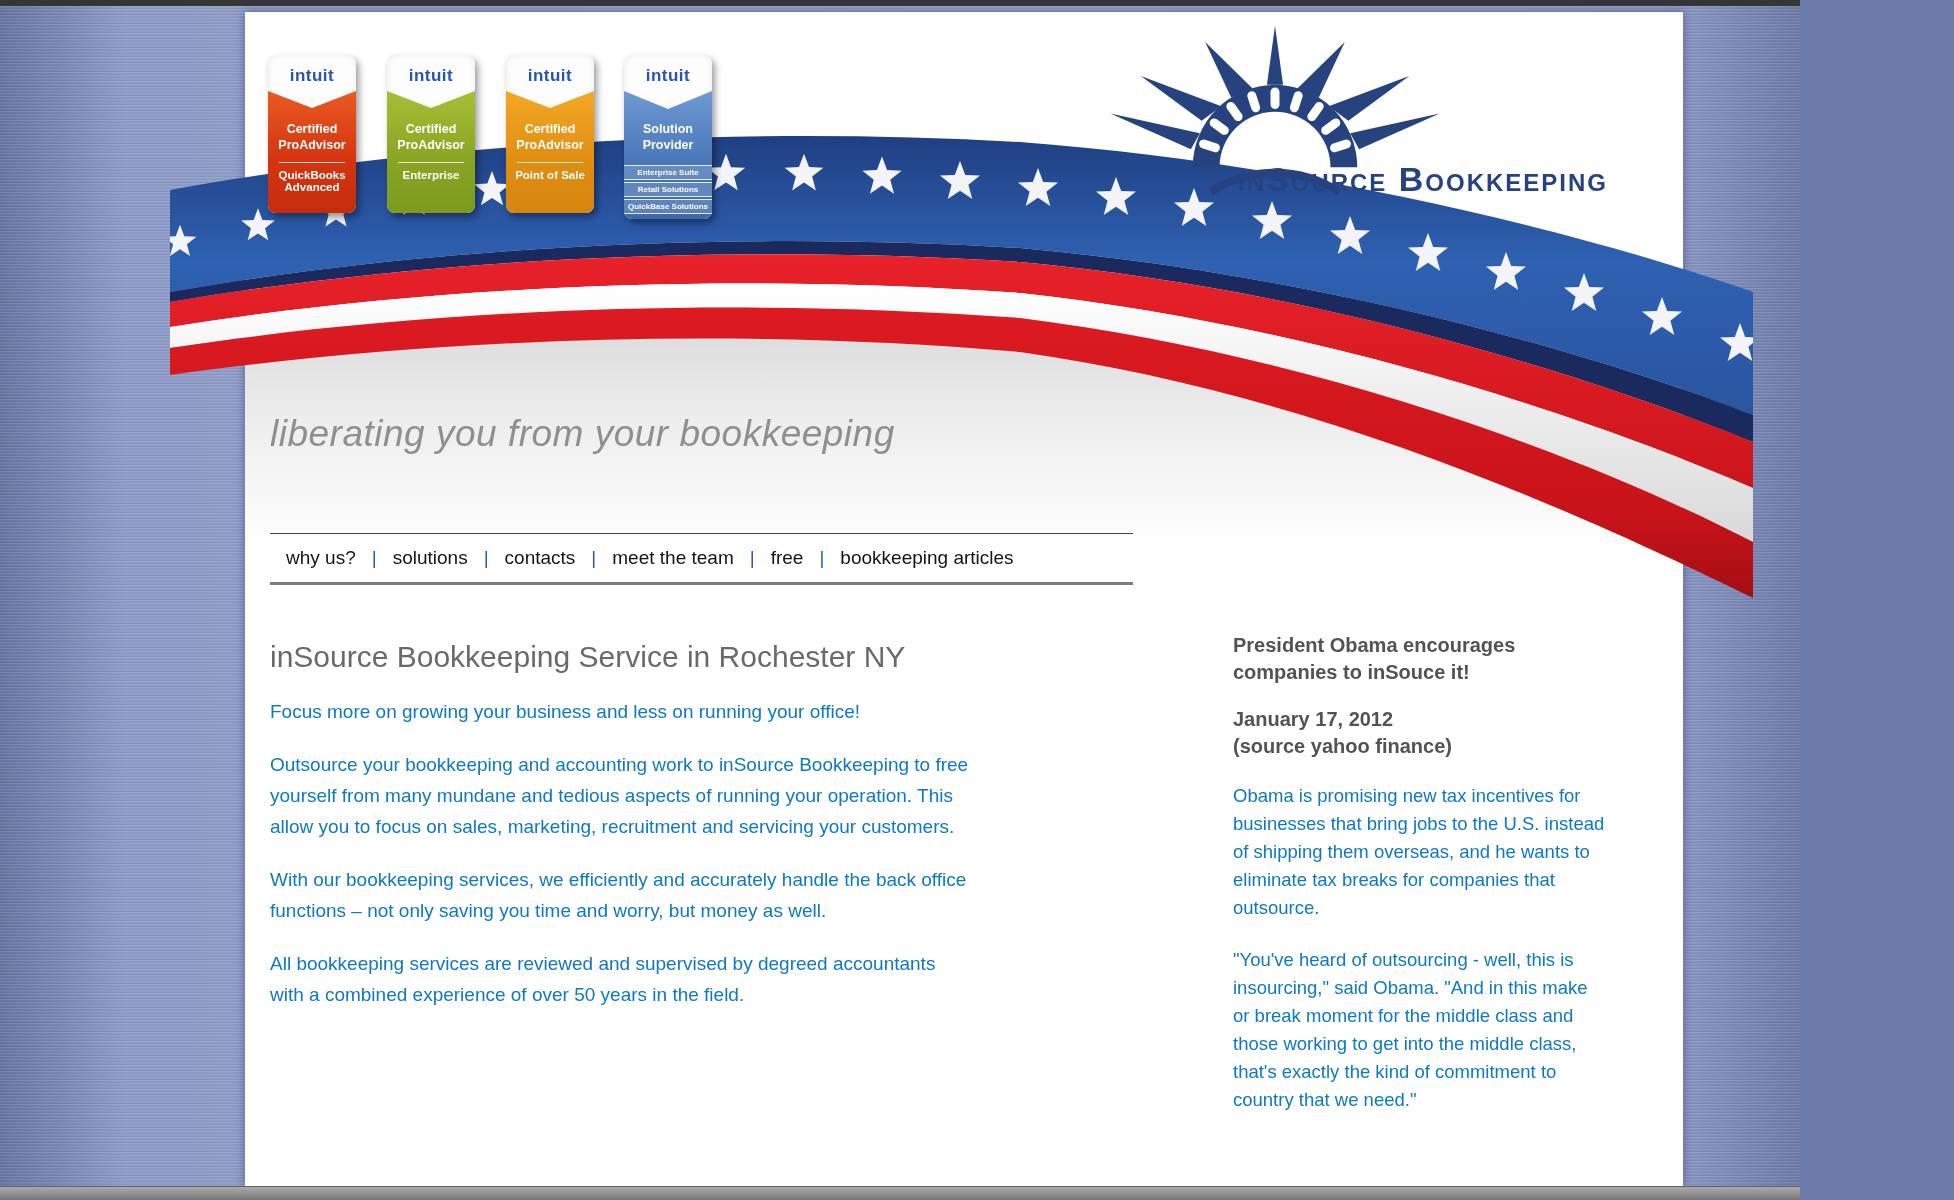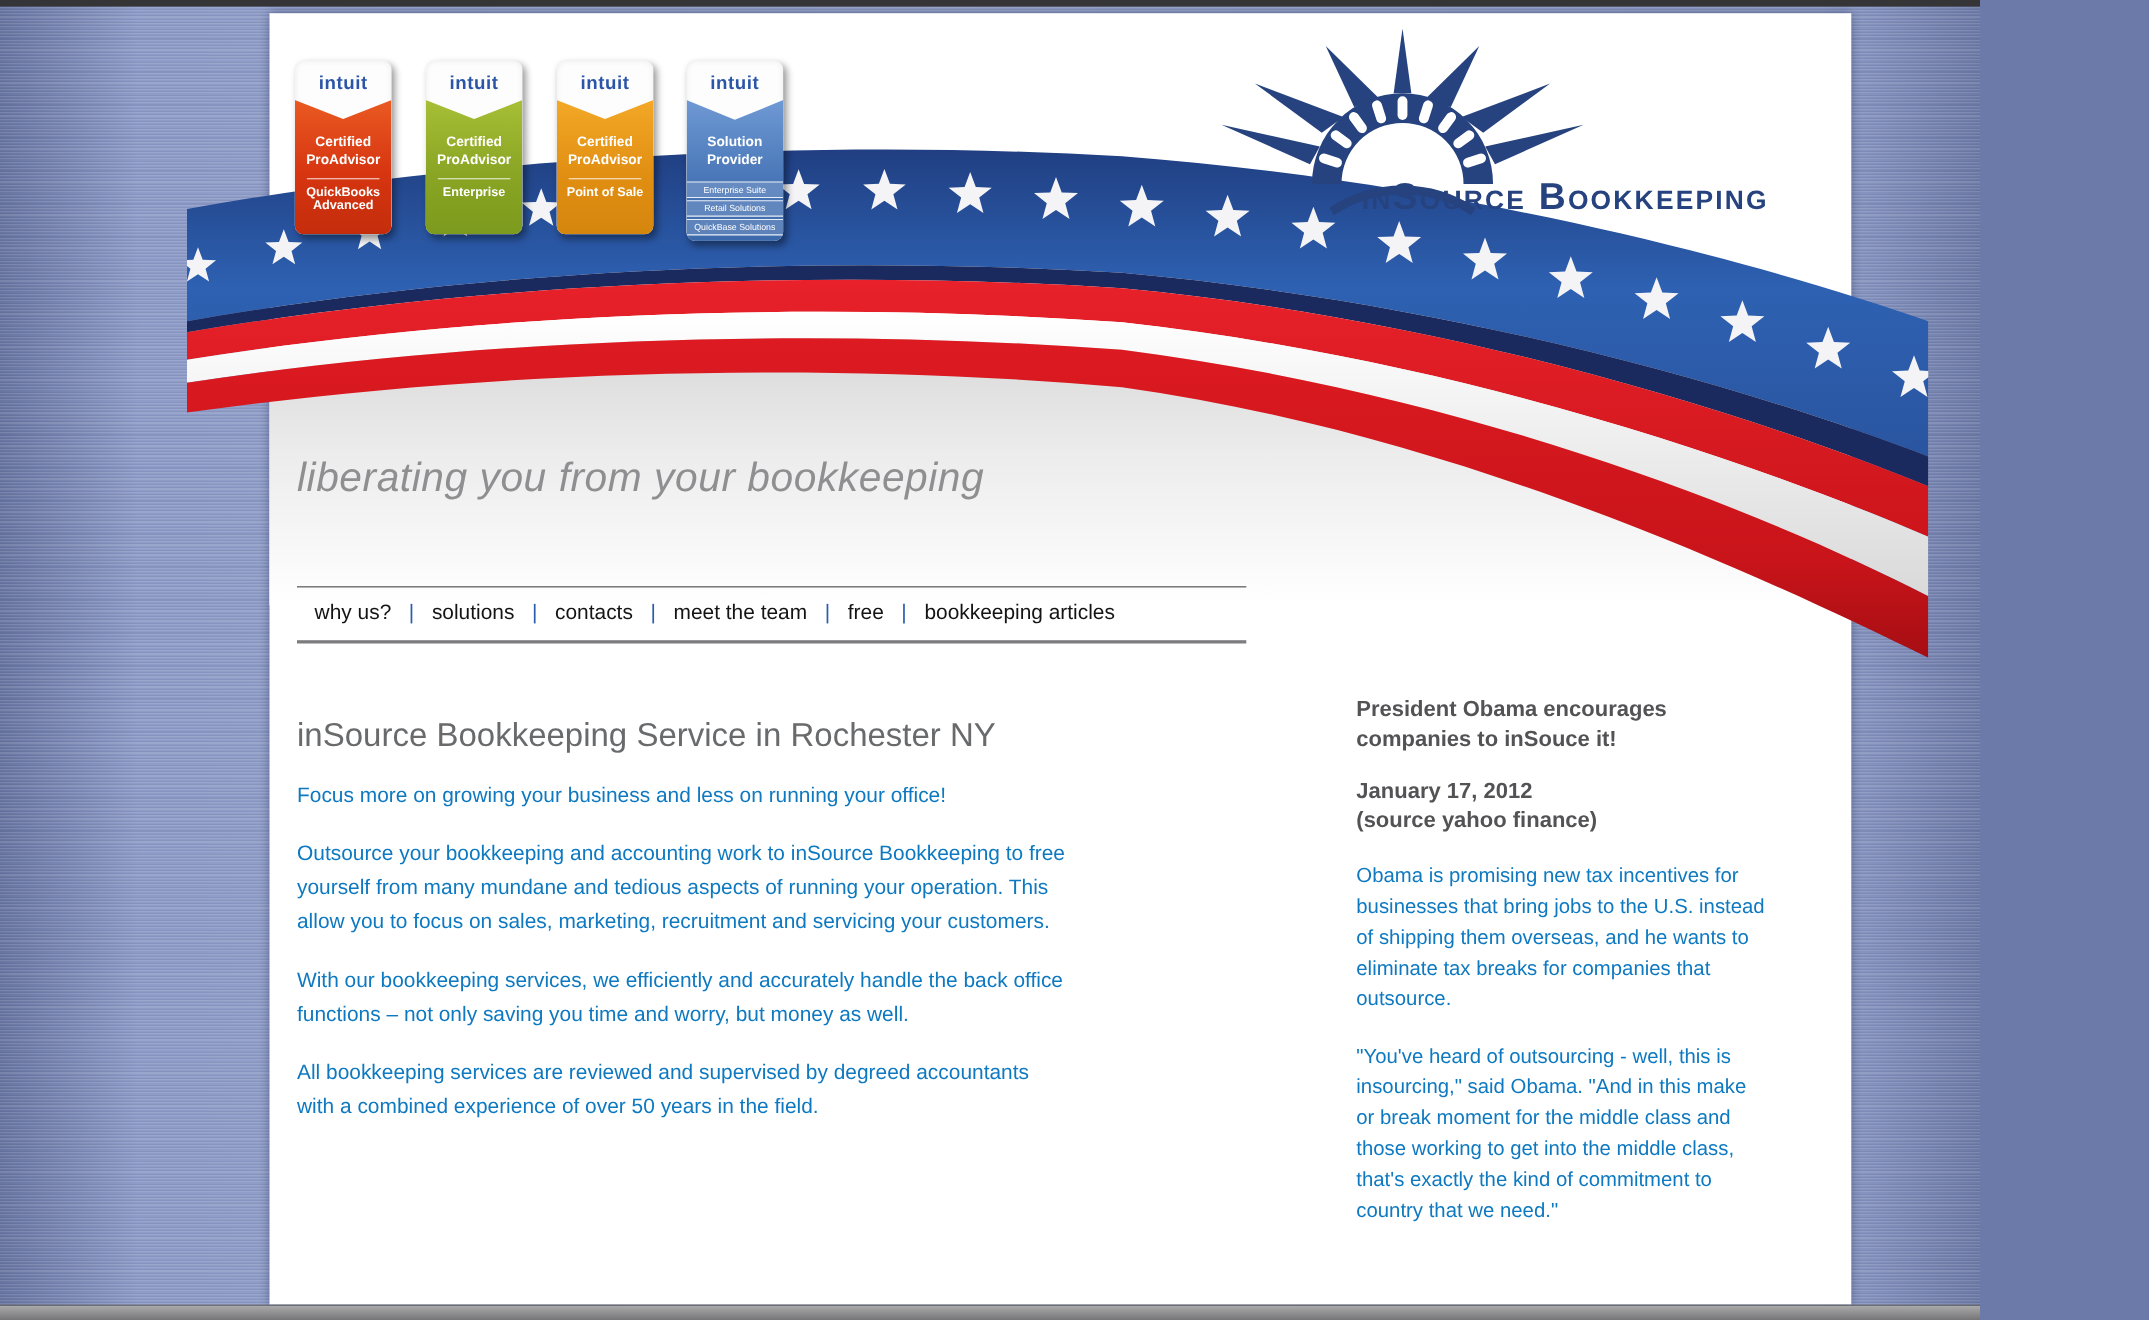--- a/index.html
+++ b/index.html
@@ -28,38 +28,38 @@
     clip-path:polygon(0 0,50% 14%,100% 0,100% 100%,0 100%);
     display:flex;flex-direction:column;align-items:center;color:#fff;text-align:center;}
   .badge-body.c-red{background:linear-gradient(180deg,#ea5a22 0%,#d63510 55%,#c42d0c 100%);}
   .badge-body.c-green{background:linear-gradient(180deg,#a6bf36 0%,#8aa524 55%,#7c9a1d 100%);}
   .badge-body.c-orange{background:linear-gradient(180deg,#f3a827 0%,#e18f12 55%,#d5860e 100%);}
   .badge-body.c-blue{background:linear-gradient(180deg,#6e99d4 0%,#4a77b8 55%,#3c69ab 100%);}
   .badge-title{margin-top:30px;font-weight:bold;font-size:12.5px;line-height:1.3;padding:0 8px;}
   .badge-div{width:66px;height:1px;background:rgba(255,255,255,.8);margin:8px 0 6px;}
   .badge-sub{font-size:11.5px;font-weight:bold;padding:0 5px;text-align:center;}
   .badge-minis{margin-top:auto;width:100%;margin-bottom:5px;}
-  .badge-mini{font-size:8px;font-weight:normal;padding:2px 0;margin-top:2px;
+  .badge-mini{font-size:8px;font-weight:bold;padding:2px 0;margin-top:2px;
     background:rgba(255,255,255,.16);border-top:1px solid rgba(255,255,255,.85);
     border-bottom:1px solid rgba(255,255,255,.85);}
   
   .crown{position:absolute;left:1105px;top:24px;width:340px;height:179px;z-index:5;}
   .logo-text{position:absolute;left:1238px;top:160px;z-index:5;
     font-variant:small-caps;font-weight:bold;font-size:34px;letter-spacing:2px;color:#26437f;}
   
   .tagline{position:absolute;left:270px;top:413px;z-index:4;font-size:37px;font-style:italic;
     color:#8f8f91;letter-spacing:.5px;}
   .nav{position:absolute;left:270px;top:533px;width:863px;height:48px;z-index:4;
     border-top:1px solid #454547;border-bottom:3px solid #7d7d7f;
     display:flex;align-items:center;font-size:19px;color:#141414;}
   .nav-item{padding:0 16px;cursor:pointer;white-space:nowrap;}
   .nav-sep{color:#2a5db0;}
   
   .main-col{position:absolute;left:270px;top:640px;width:700px;z-index:4;}
-  .main-h1{font-size:30px;font-weight:500;color:#696a6c;margin:12px 0 22px;}
+  .main-h1{font-size:30px;font-weight:500;color:#696a6c;margin:0 0 22px;}
   .main-h2{font-size:20px;font-weight:bold;color:#3c3c3e;margin:0 0 26px;}
   .main-col p{font-size:19px;line-height:31px;color:#0e79c0;margin:4px 0 22px;}
   .side-col{position:absolute;left:1233px;top:632px;width:372px;z-index:4;}
   .side-h3{font-size:20px;font-weight:bold;color:#535355;line-height:27px;max-width:330px;margin:0 0 20px;}
   .side-date{font-size:20px;font-weight:bold;color:#535355;line-height:27px;margin:0 0 22px;}
   .side-date span{display:block;}
   .side-col p{font-size:18.5px;line-height:28px;color:#0e79c0;margin:0 0 24px;}
 </style>
 </head>
 <body>

